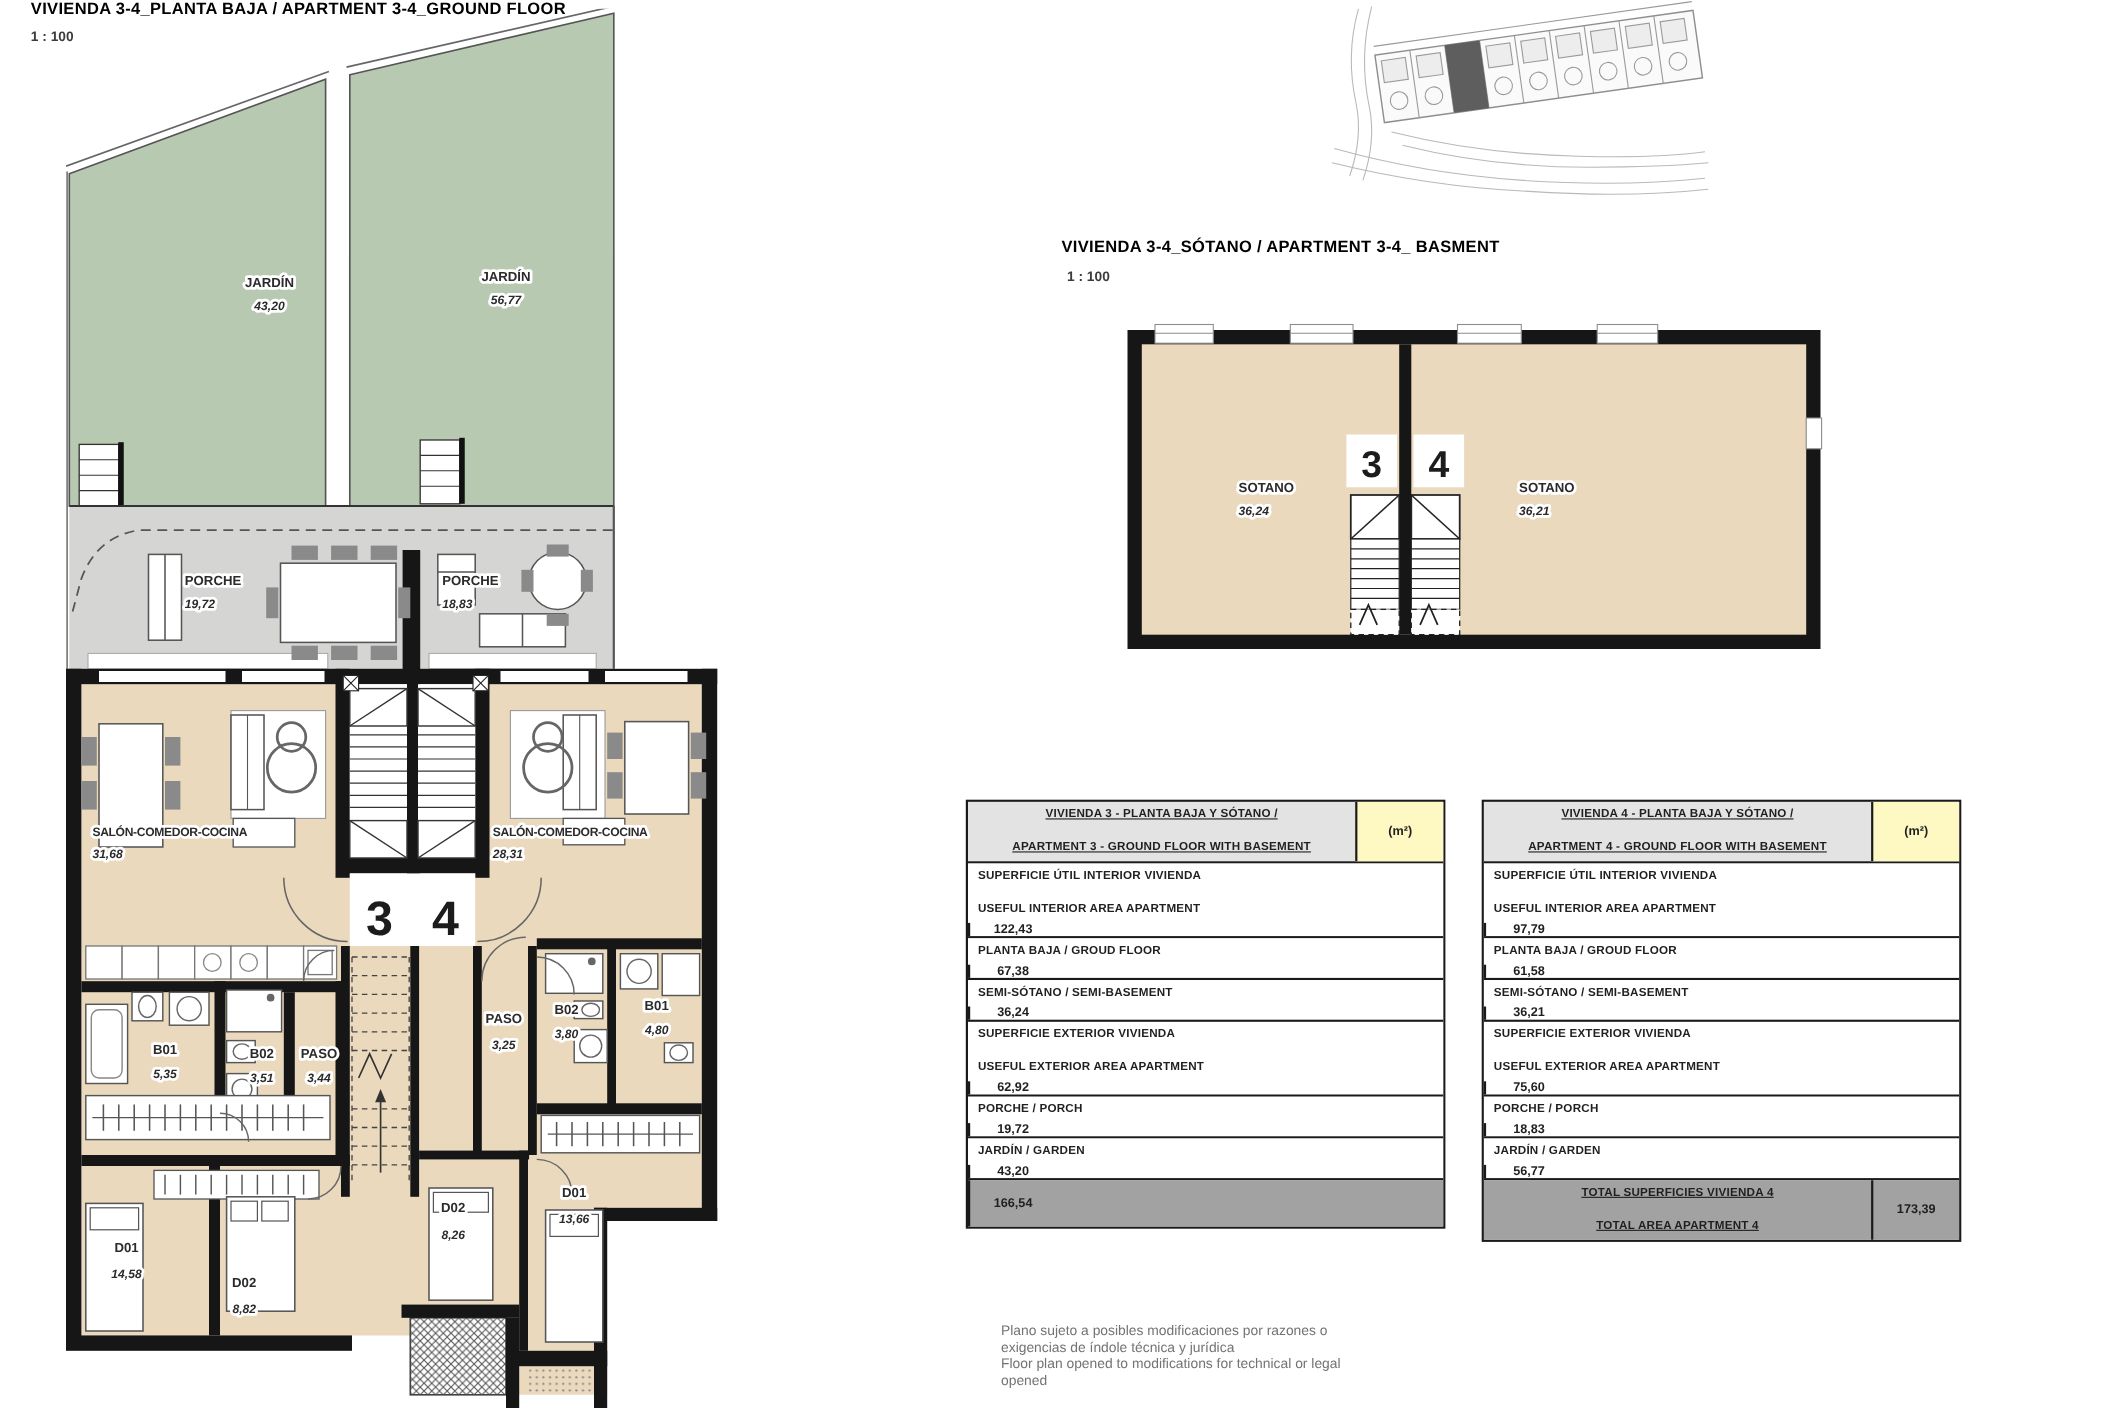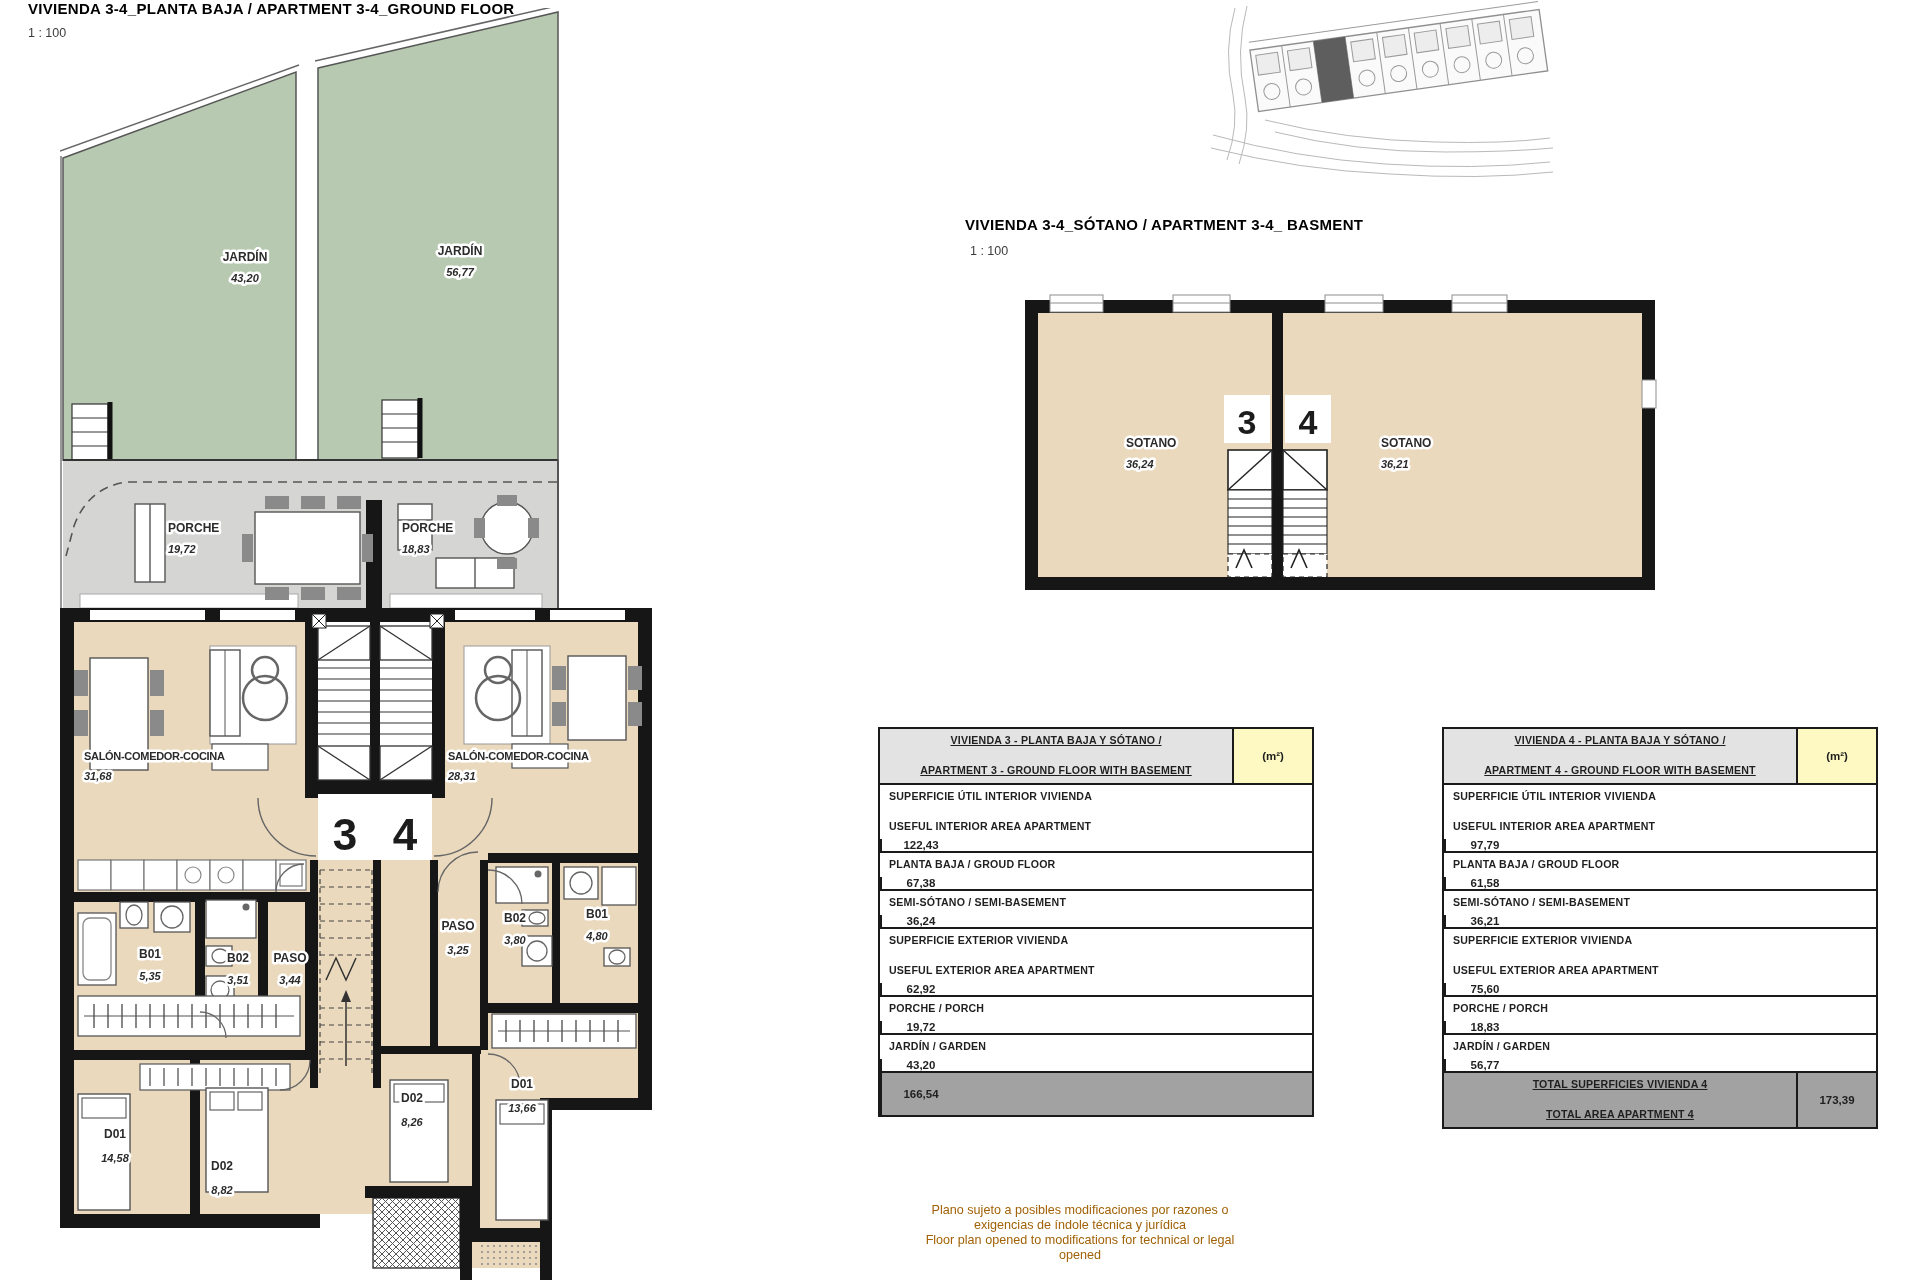--- a/index.html
+++ b/index.html
@@ -1,36 +1,36 @@
 <!DOCTYPE html>
 <html><head>
 <meta charset="utf-8">
 <style>
   html,body{margin:0;padding:0;background:#fff;}
   body{width:1920px;height:1280px;position:relative;overflow:hidden;
        font-family:"Liberation Sans",sans-serif;color:#2a2a2a;}
   .abs{position:absolute;}
   .plan-title{font-size:15px;font-weight:700;color:#000000;letter-spacing:.3px;white-space:nowrap;}
-  .plan-scale{font-size:12.5px;font-weight:400;color:#3c3c3c;}
+  .plan-scale{font-size:12.5px;font-weight:700;color:#3c3c3c;}
   
   .ftable{position:absolute;width:432px;border:2px solid #1a1a1a;background:#fff;color:#1f1f1f;}
   .t-head,.t-row,.t-total{display:flex;border-bottom:2px solid #1a1a1a;}
   .t-total{border-bottom:none;background:#a2a2a2;min-height:42px;}
   .t-head{background:#e3e3e3;min-height:42px;}
   .t-row{min-height:27px;background:#fff;flex-direction:column;}
   .t-label{flex:1;padding:5px 9px;display:flex;flex-direction:column;justify-content:center;gap:16px;}
   .t-center .tl{text-align:center;}
   .t-value{width:78px;border-left:2px solid #1a1a1a;display:flex;align-items:center;justify-content:center;
            font-weight:700;font-size:11.5px;flex:none;}
   .t-head .t-value{background:#fef9c3;}
   .tl{font-size:10.6px;font-weight:700;line-height:1.32;letter-spacing:.2px;}
   .tl:empty{display:none;}
   .u{text-decoration:underline;}
   
-  .disclaimer{font-size:12.6px;line-height:1.18;color:#a16207;text-align:center;}
+  .disclaimer{font-size:12.6px;line-height:1.18;color:#737373;}
   
   text{font-family:"Liberation Sans",sans-serif;}
   .halo{paint-order:stroke;stroke:#fff;stroke-width:5px;stroke-linejoin:round;fill:#2b2b2b;}
   .rname{font-size:12px;font-weight:700;}
   .rname-sm{font-size:11px;font-weight:700;letter-spacing:-0.3px;}
   .rarea{font-size:11px;font-style:italic;font-weight:700;}
   .bigdigit{font-size:44px;font-weight:700;paint-order:stroke;stroke:#fff;stroke-width:8px;fill:#1c1c1c;}
   .bdigit{font-size:34px;font-weight:700;fill:#1c1c1c;}
 </style>
 </head>
@@ -554,21 +554,21 @@
       <div class="tl">JARDÍN / GARDEN</div>
 
     </div>
     <div class="t-value">43,20</div>
   </div>
   <div class="t-total">
     <div class="t-value">166,54</div>
   </div>
 </div>
 
-<div class="ftable" style="left:1442px;top:727px;">
+<div class="ftable" style="left:1347px;top:727px;">
   <div class="t-head">
     <div class="t-label t-center">
       <div class="tl u">VIVIENDA 4 - PLANTA BAJA Y SÓTANO /</div>
       <div class="tl u">APARTMENT 4 - GROUND FLOOR WITH BASEMENT</div>
     </div>
     <div class="t-value">(m²)</div>
   </div>
   <div class="t-row">
     <div class="t-label">
       <div class="tl">SUPERFICIE ÚTIL INTERIOR VIVIENDA</div>

